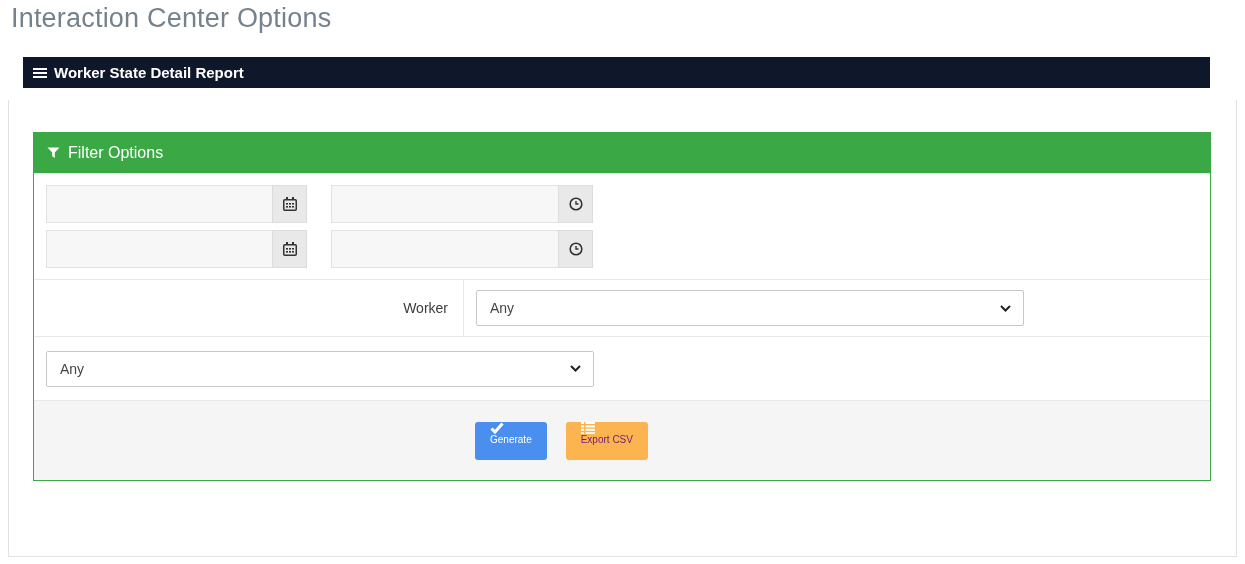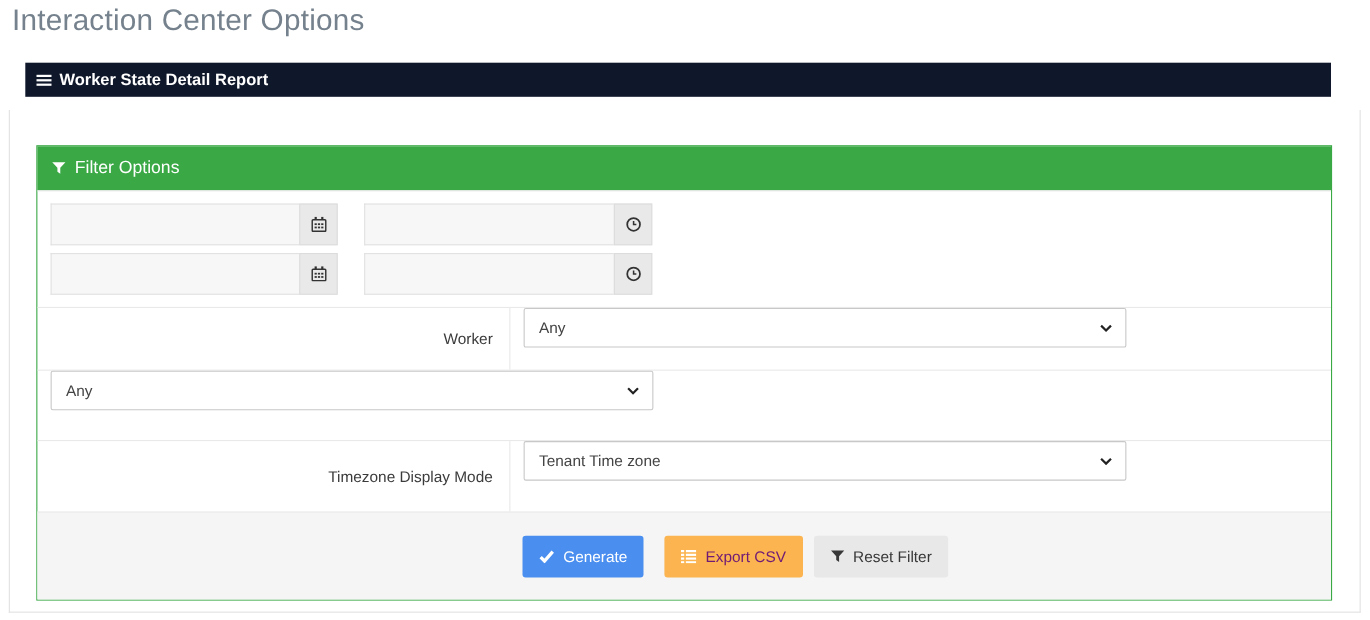--- a/index.html
+++ b/index.html
@@ -33,21 +33,21 @@
   }
   .panel-header .funnel { margin-right: 8px; display: inline-flex; }
 
   .f-row { display: flex; align-items: stretch; border-top: 1px solid #e9e9e9; }
   .f-row:first-of-type { border-top: none; }
   .f-label {
     width: 430px; flex: 0 0 430px; border-right: 1px solid #e9e9e9;
     display: flex; flex-direction: column; justify-content: center; align-items: flex-end;
     padding-right: 15px; color: #3b3b3b; font-size: 14px;
   }
-  .f-field { flex: 1; display: flex; flex-direction: column; 
+  .f-field { flex: 1; display: flex; flex-direction: column; justify-content: center;
     padding-left: 12px; }
 
   .row-dates .f-label, .row-dates .f-field { padding-top: 11px; padding-bottom: 11px; }
   .date-label { height: 38px; display: flex; align-items: center; }
   .date-label:first-child { margin-bottom: 7px; }
   .date-line { display: flex; }
   .date-line:first-child { margin-bottom: 7px; }
   .date-group { display: flex; width: 261px; height: 38px; }
   .date-group.time { width: 262px; margin-left: 24px; }
   .date-input {
@@ -68,22 +68,22 @@
     border-radius: 2px; display: flex; align-items: center; justify-content: space-between;
     padding: 0 12px 0 13px; font-size: 14px; color: #444; cursor: default;
   }
 
   .panel-footer {
     height: 80px; background: #f5f5f5; border-top: 1px solid #e9e9e9;
     display: flex; align-items: center; padding-left: 441px;
   }
   .btn {
     height: 38px; border: none; border-radius: 3px; font-family: inherit;
-    font-size: 14px; display: inline-flex; align-items: center; padding: 0 15px;
-    cursor: pointer; white-space: nowrap;
+    font-size: 10px; display: inline-flex; align-items: flex-start; padding: 0 15px;
+    cursor: pointer; white-space: nowrap; flex-direction: column;
   }
   .btn .bicon { margin-right: 8px; display: inline-flex; }
   .btn-generate { background: #4a8ff0; color: #fff; }
   .btn-export   { background: #fbb450; color: #701a75; margin-left: 19px; }
   .btn-reset    { background: #e8e8e8; color: #383838; margin-left: 10px; }
 
   svg { display: block; }
 </style>
 </head>
 <body>
@@ -200,33 +200,20 @@
           <span>Any</span>
           <span>
             <svg width="11" height="7" viewBox="0 0 11 7">
                 <path d="M1 1 L5.5 5.5 L10 1" fill="none" stroke="#222" stroke-width="2"></path>
               </svg>
           </span>
         </div>
       </div>
     </div>
 
-    <div class="f-row row-single row-tz">
-      <div class="f-label">Timezone Display Mode</div>
-      <div class="f-field">
-        <div class="fake-select">
-          <span>Tenant Time zone</span>
-          <span>
-            <svg width="11" height="7" viewBox="0 0 11 7">
-                <path d="M1 1 L5.5 5.5 L10 1" fill="none" stroke="#222" stroke-width="2"></path>
-              </svg>
-          </span>
-        </div>
-      </div>
-    </div>
 
     <div class="panel-footer">
       <button class="btn btn-generate">
         <span class="bicon">
           <svg width="14" height="12" viewBox="0 0 14 12">
               <path d="M1.5 6.5 L5 10 L12.5 1.5" fill="none" stroke="#fff" stroke-width="3"></path>
             </svg>
         </span>
         <span>Generate</span>
       </button>
@@ -238,24 +225,16 @@
             <rect x="0" y="3.4" width="3" height="2" fill="#fff"></rect>
               <rect x="4.5" y="3.4" width="9.5" height="2" fill="#fff"></rect>
             <rect x="0" y="6.8" width="3" height="2" fill="#fff"></rect>
               <rect x="4.5" y="6.8" width="9.5" height="2" fill="#fff"></rect>
             <rect x="0" y="10.2" width="3" height="2" fill="#fff"></rect>
               <rect x="4.5" y="10.2" width="9.5" height="2" fill="#fff"></rect>
           </svg>
         </span>
         <span>Export CSV</span>
       </button>
-      <button class="btn btn-reset">
-        <span class="bicon">
-          <svg width="13" height="12" viewBox="0 0 13 12">
-            <path d="M0.5 0.5 H12.5 L7.8 5.6 V11 L5.2 9.2 V5.6 Z" fill="#383838"></path>
-          </svg>
-        </span>
-        <span>Reset Filter</span>
-      </button>
     </div>
 
   </div>
 </div>
 
 </body></html>

